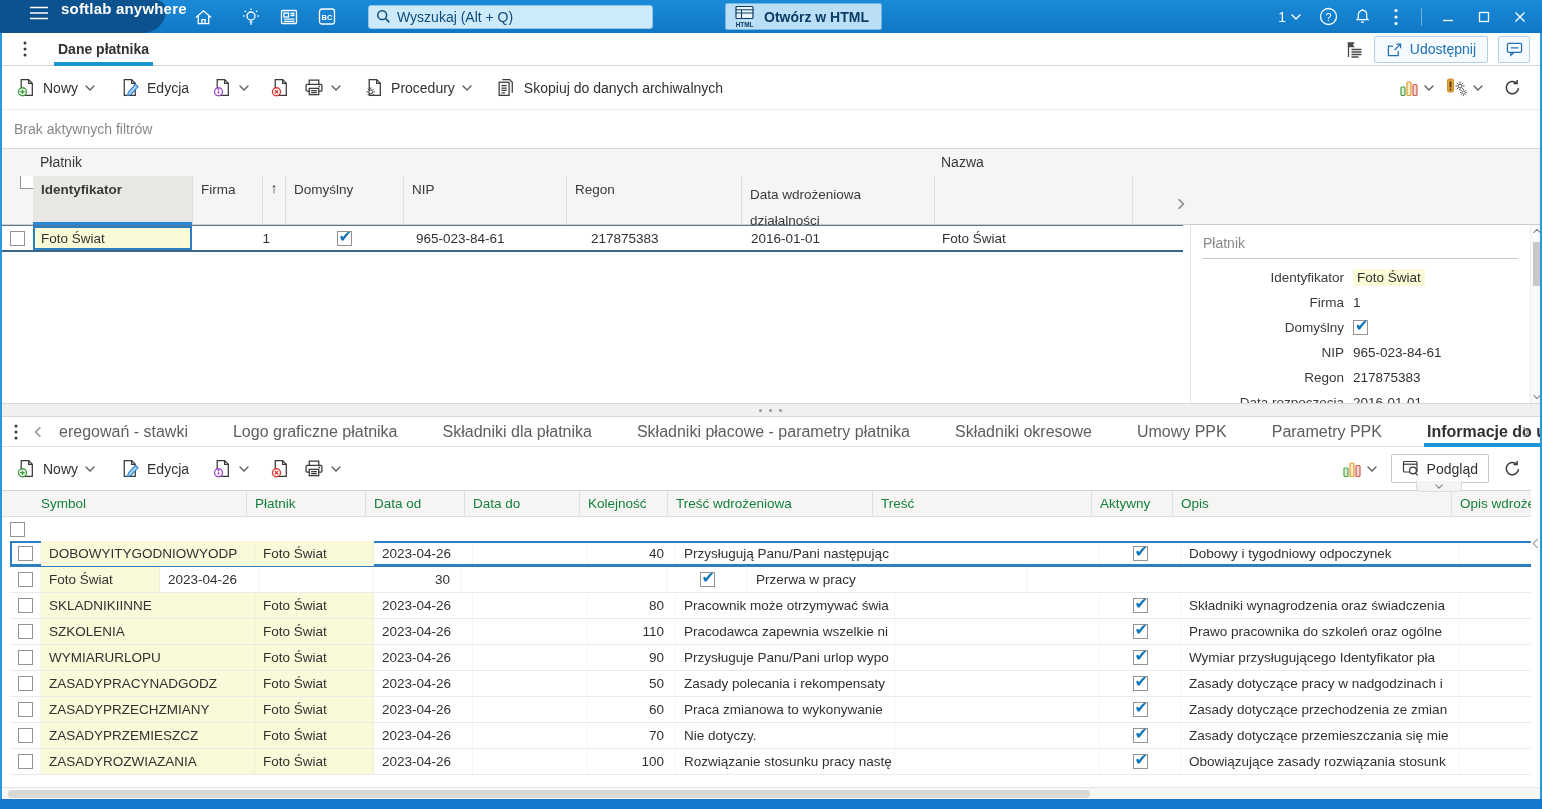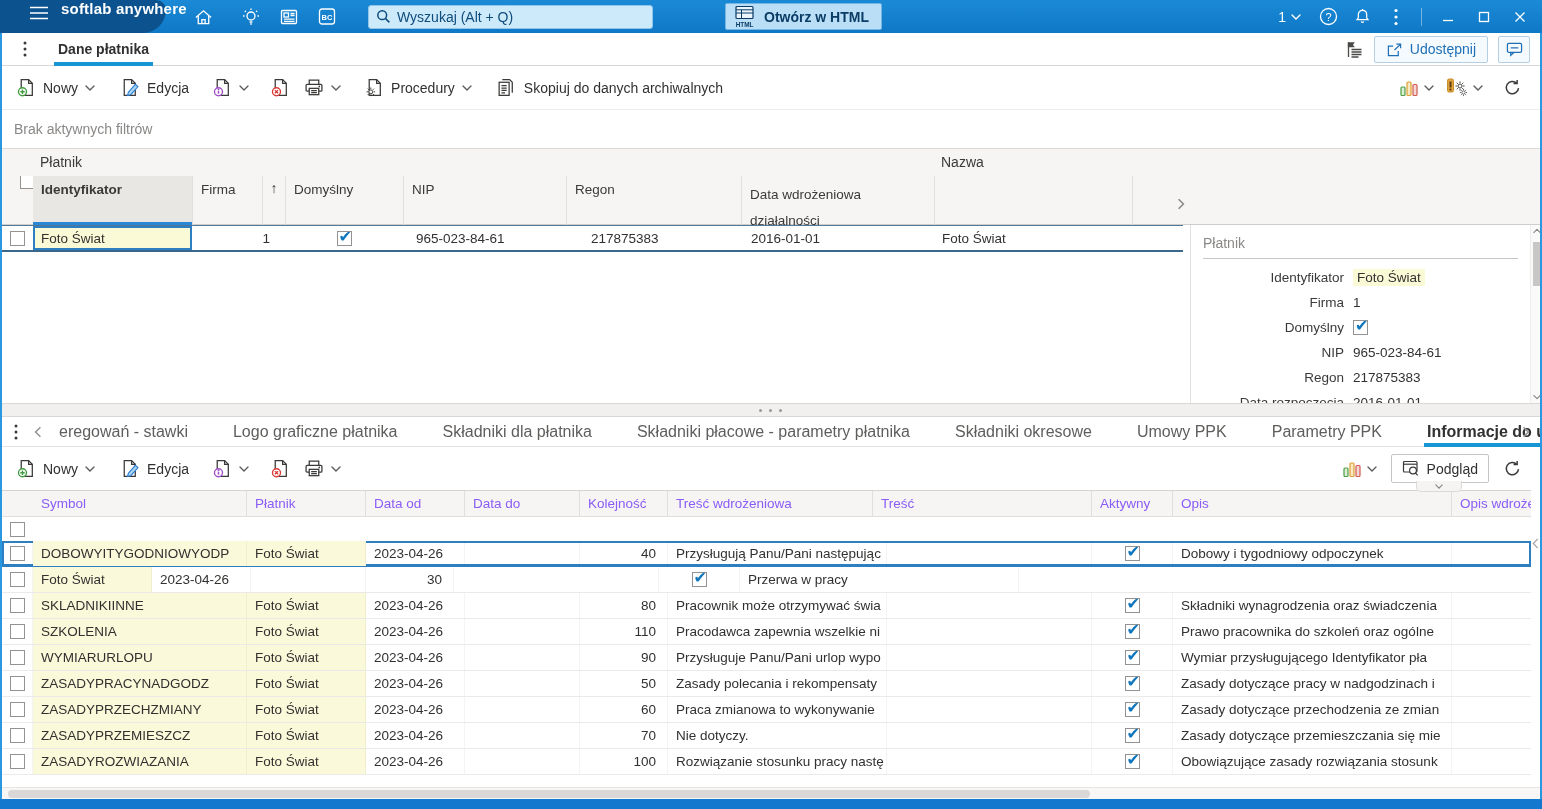--- a/index.html
+++ b/index.html
@@ -97,24 +97,24 @@
   .ltabs .tr-kebab{margin-left:12px}
   .lt-scroll{margin-left:16px;color:#979593;display:flex;cursor:pointer}
   .lt-list{display:flex;gap:45px;margin-left:17px;align-items:center;height:30px}
   .ltab{font-size:16px;color:#605e5c;height:30px;display:flex;align-items:center;position:relative;white-space:nowrap;cursor:pointer}
   .ltab.active{color:#323130;font-weight:bold}
   .ltab.active::after{content:"";position:absolute;left:-3px;right:-3px;bottom:0;height:4px;background:#1896d3}
   .lt-right{position:absolute;right:10px;color:#979593;display:flex;cursor:pointer}
 
   
   .lg-head{position:absolute;top:490px;left:2px;width:1529px;height:27px;background:#f6f5f4;border-top:1px solid #d6d4d2;border-bottom:1px solid #e1dfdd;display:flex;align-items:center}
-  .lhc{padding-left:8px;font-size:13.5px;color:#8b5cf6;border-right:1px solid #e1dfdd;height:100%;display:flex;align-items:center;overflow:hidden;white-space:nowrap;cursor:pointer}
+  .lhc{padding-left:8px;font-size:13.5px;color:#15803d;border-right:1px solid #e1dfdd;height:100%;display:flex;align-items:center;overflow:hidden;white-space:nowrap;cursor:pointer}
   .lg-sub{position:absolute;top:517px;left:2px;width:1529px;height:24px;background:#fff;display:flex;align-items:center}
   .lg-sub .cb{margin-left:8px}
-  .lg-rows{position:absolute;top:541px;left:2px;width:1529px}
+  .lg-rows{position:absolute;top:541px;left:10px;width:1529px}
   .lrow{height:26px;display:flex;align-items:stretch;border-bottom:1px solid #eceae8;cursor:pointer}
   .lrow.selected{box-shadow:inset 0 0 0 2px #2e7fc2;border-bottom-color:#2e7fc2}
   .lcell{display:flex;align-items:center;padding-left:8px;overflow:hidden;white-space:nowrap;color:#323130;font-size:13.5px;border-right:1px solid rgba(0,0,0,0.045)}
   .yellow{background:#faf9da}
   .l-gut{width:31px;justify-content:center;padding:0}
   .l-sym{width:214px}.l-pla{width:119px}.l-dod{width:99px}.l-ddo{width:115px}
   .l-kol{width:88px;justify-content:flex-end;padding-right:11px}
   .l-tre{width:219px}.l-trw{width:205px}
   .l-akt{width:81px;justify-content:center;padding:0}
   .l-opi{width:279px}.l-opw{width:79px;border-right:none}

